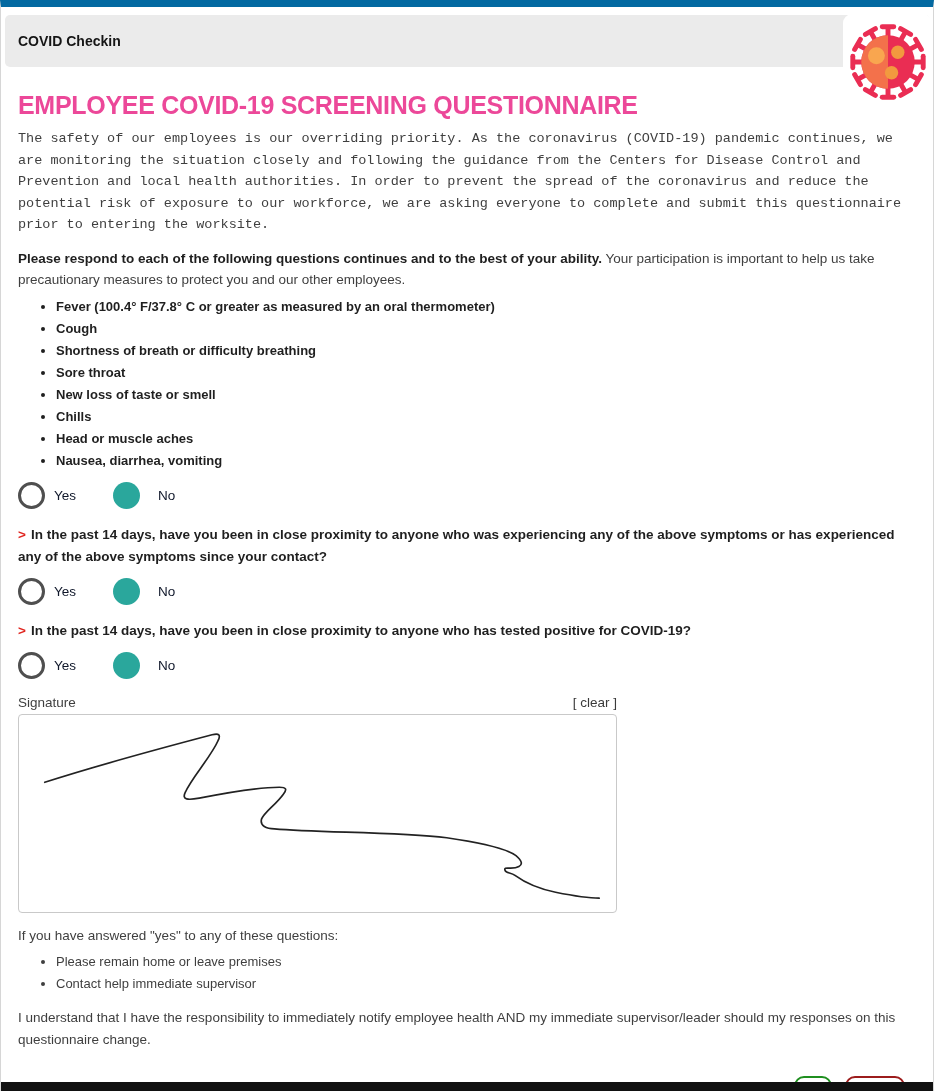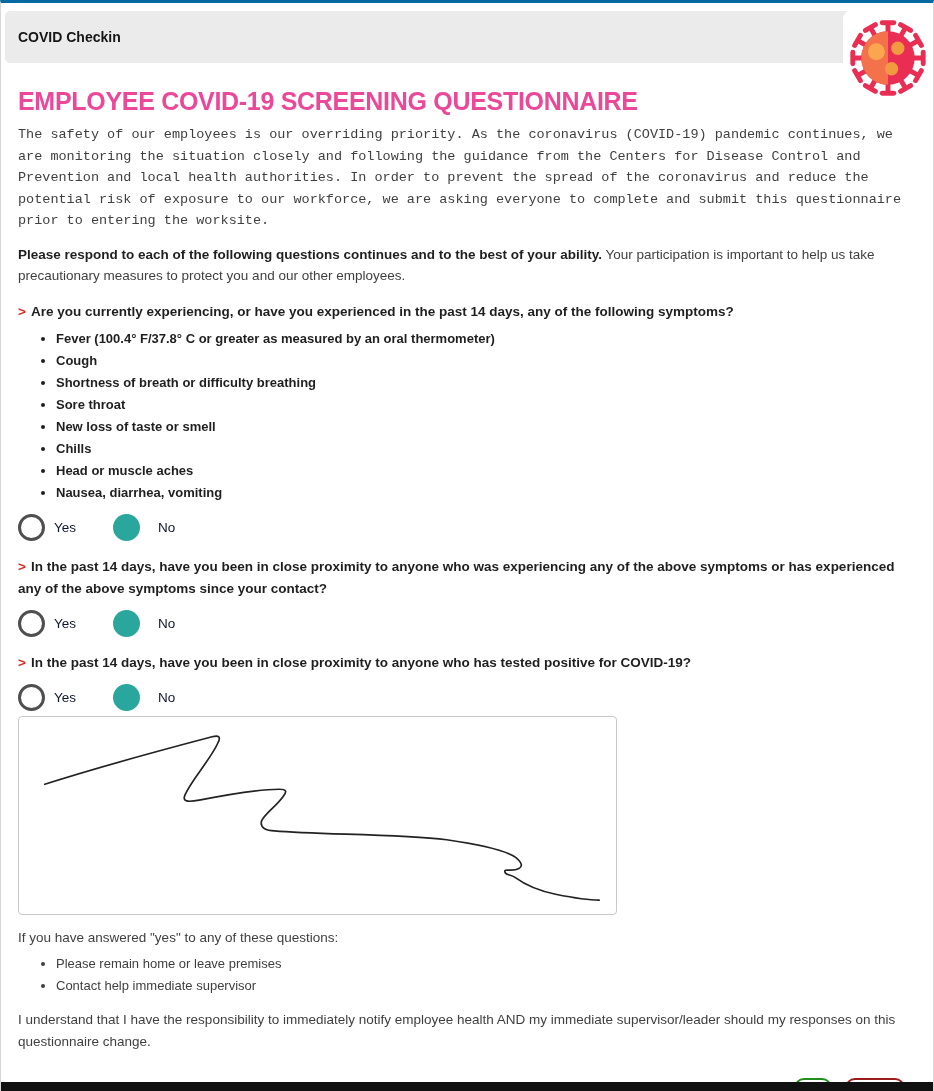--- a/index.html
+++ b/index.html
@@ -7,21 +7,21 @@
   body {
     width: 934px; height: 1091px;
     font-family: "Liberation Sans", "DejaVu Sans", sans-serif;
     color:#3f3f3f;
   }
   .page {
     position: relative;
     width: 934px; height: 1091px;
     border-left: 1px solid #d6d6d6;
     border-right: 1px solid #d6d6d6;
-    border-top: 3px solid #0369a1;
+    border-top: 7px solid #0369a1;
     overflow: hidden;
     background:#fff;
   }
   
   .appbar {
     position: absolute; top: 8px; left: 4px; right: 3px;
     height: 52px; background: #ebebeb; border-radius: 5px;
     display: flex; align-items: center; padding-left: 13px;
   }
   .appbar .title { font-size: 14px; font-weight: bold; color: #151515; }
@@ -154,21 +154,20 @@
   </div>
 
   <div class="content">
 
     <h1 class="main-title">EMPLOYEE COVID-19 SCREENING QUESTIONNAIRE</h1>
 
     <p class="intro">The safety of our employees is our overriding priority. As the coronavirus (COVID-19) pandemic continues, we are monitoring the situation closely and following the guidance from the Centers for Disease Control and Prevention and local health authorities. In order to prevent the spread of the coronavirus and reduce the potential risk of exposure to our workforce, we are asking everyone to complete and submit this questionnaire prior to entering the worksite.</p>
 
     <p><span class="b">Please respond to each of the following questions continues and to the best of your ability.</span><span> Your participation is important to help us take precautionary measures to protect you and our other employees.</span></p>
 
-    <p class="question"><span class="chev">&gt;</span><span>Are you currently experiencing, or have you experienced in the past 14 days, any of the following symptoms?</span></p>
 
     <ul class="symptoms">
       <li>Fever (100.4° F/37.8° C or greater as measured by an oral thermometer)</li>
       <li>Cough</li>
       <li>Shortness of breath or difficulty breathing</li>
       <li>Sore throat</li>
       <li>New loss of taste or smell</li>
       <li>Chills</li>
       <li>Head or muscle aches</li>
       <li>Nausea, diarrhea, vomiting</li>
@@ -204,20 +203,24 @@
       <div class="radio-opt">
         <span class="rcircle"></span>
         <span class="rlabel">Yes</span>
       </div>
       <div class="radio-opt">
         <span class="rcircle checked"></span>
         <span class="rlabel">No</span>
       </div>
     </div>
 
+    <div class="sig-head">
+      <span>Signature</span>
+      <span class="sig-clear">[ clear ]</span>
+    </div>
 
     <div class="sig-box">
       <svg viewBox="0 0 599 199">
         <path d="M 24 68
                  C 80 50, 155 30, 193 20
                  C 200 18, 202 20, 199 26
                  C 192 42, 172 64, 166 78
                  C 162 86, 169 86, 180 84
                  C 205 79, 240 73, 261 73
                  C 268 73, 269 75, 265 80

